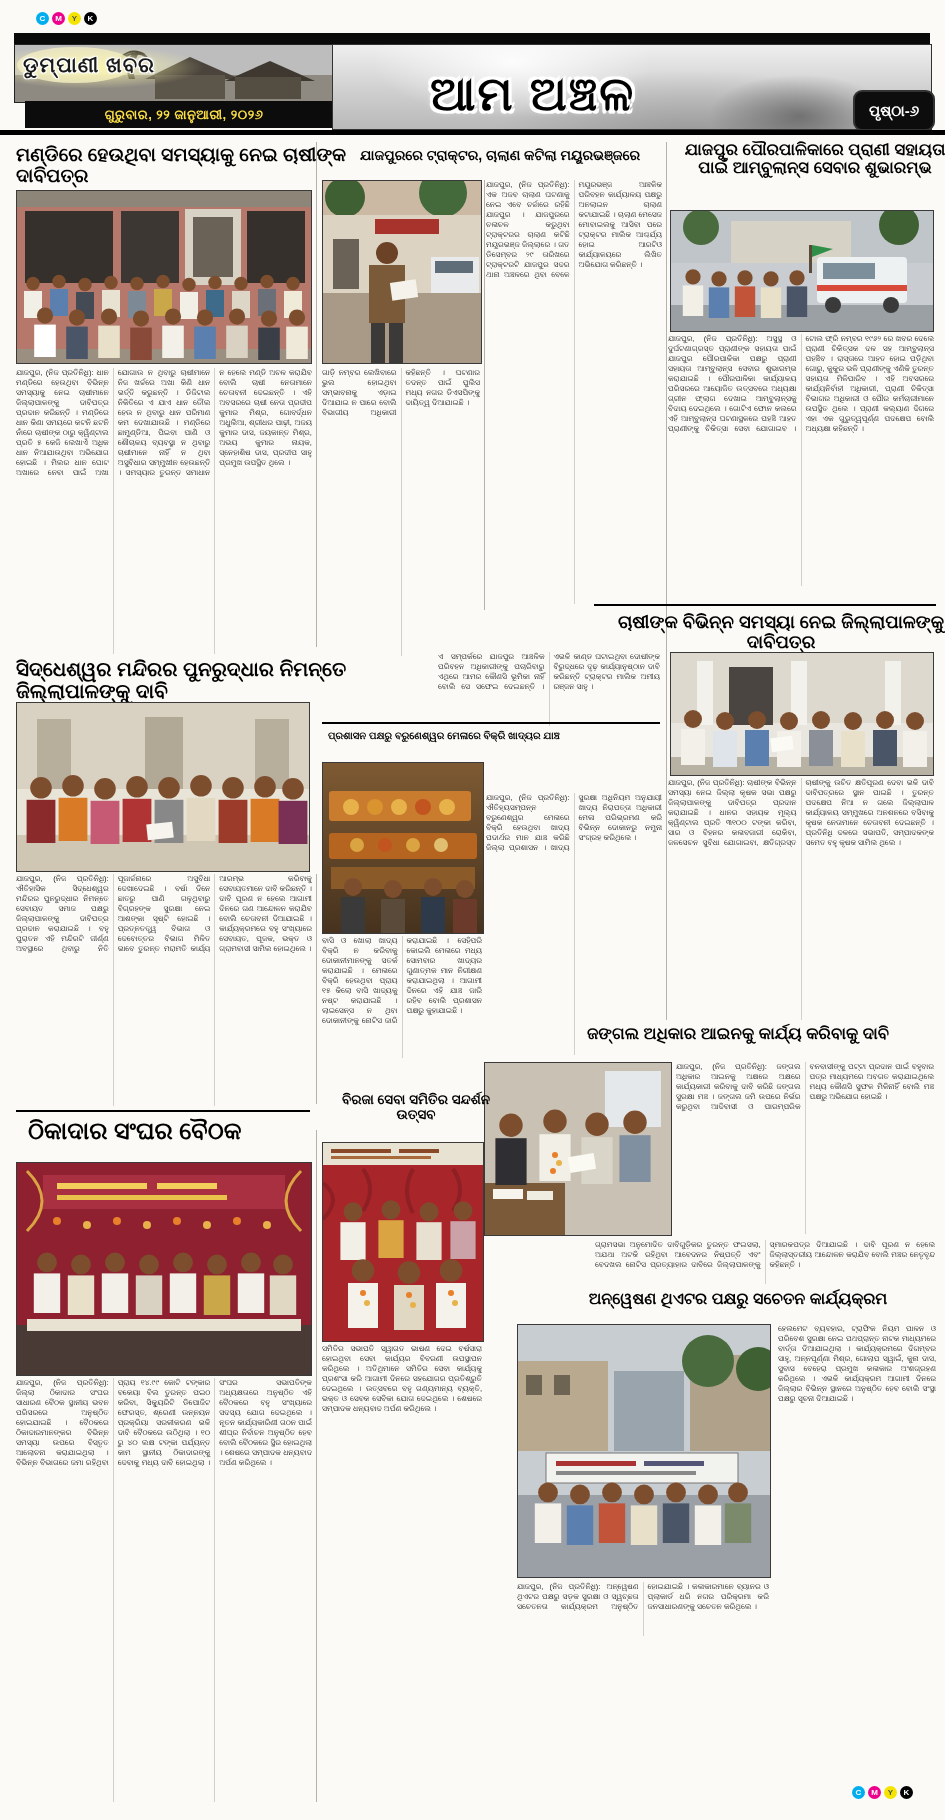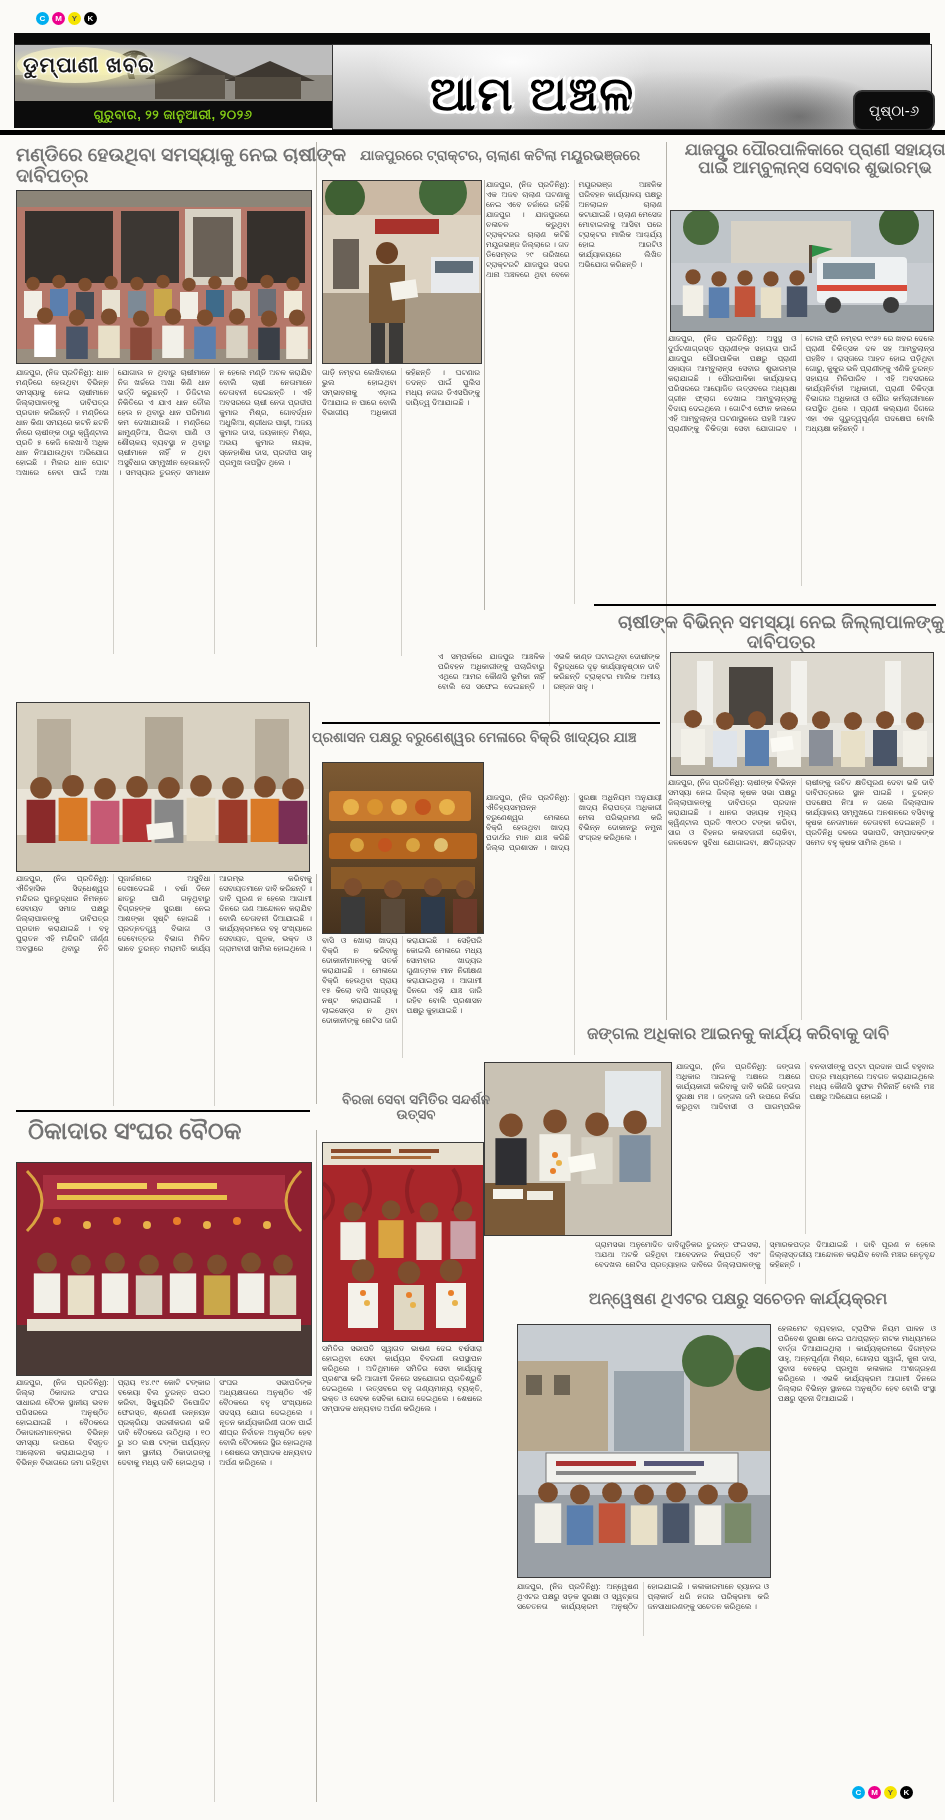--- a/index.html
+++ b/index.html
@@ -9,35 +9,35 @@
   
   .marks{display:flex;gap:3px;}
   .dot{width:13px;height:13px;border-radius:50%;font-size:8px;font-weight:bold;
        display:flex;align-items:center;justify-content:center;color:#fff;}
   
   .topbar{background:#0a0a0a;}
   .mastphoto{overflow:hidden;border:1px solid #222;}
   .brand{font-size:21px;font-weight:bold;color:#1a1a1a;letter-spacing:1px;
          text-shadow:-1px -1px 0 #fff,1px -1px 0 #fff,-1px 1px 0 #fff,1px 1px 0 #fff,0 0 5px #fff;}
   .brandglow{background:radial-gradient(ellipse at 40% 50%, rgba(250,245,170,.95), rgba(250,245,170,0) 70%);}
-  .datebar{background:#0c0c0c;color:#84cc16;font-size:13px;font-weight:bold;
-           display:flex;align-items:center;justify-content:center;letter-spacing:.5px;}
+  .datebar{background:#0c0c0c;color:#fde047;font-size:13px;font-weight:bold;
+           display:flex;align-items:center;justify-content:center;letter-spacing:.5px;margin-left:11px;}
   .skyband{background:
      radial-gradient(ellipse 130px 60px at 78% 85%, rgba(60,60,60,.55), rgba(60,60,60,0) 70%),
      radial-gradient(ellipse 200px 80px at 30% 20%, rgba(255,255,255,.9), rgba(255,255,255,0) 70%),
      radial-gradient(ellipse 260px 90px at 60% 110%, rgba(120,120,120,.5), rgba(120,120,120,0) 75%),
      linear-gradient(180deg,#efefef 0%,#cfcfcf 55%,#b9b9b9 100%);
      border:1px solid #333;}
   .sectitle{font-size:47px;font-weight:bold;color:#000;letter-spacing:2px;
      text-shadow:-3px -3px 0 #fff,3px -3px 0 #fff,-3px 3px 0 #fff,3px 3px 0 #fff,0 0 7px #fff;}
   .pagebox{background:#0d0d0d;color:#fff;border-radius:9px;display:flex;align-items:center;
-     justify-content:center;font-size:15px;font-weight:normal;border:2px solid #333;}
+     justify-content:center;font-size:15px;font-weight:bold;border:2px solid #333;}
   .mainrule{background:#000;}
   
-  .hl{font-weight:bold;color:#737373;line-height:1.12;}
+  .hl{font-weight:bold;color:#000000;line-height:1.12;}
   .hl-c{text-align:center;padding-left:14px;}
   .body{font-size:7.6px;line-height:1.32;text-align:justify;color:#1c1c1c;
         column-gap:9px;column-rule:1px solid #d2d0ca;overflow:hidden;}
   .c3{column-count:3;} .c2{column-count:2;} .c1{column-count:1;}
   .vline{width:1px;background:#b5b2aa;}
   .hrule{height:2px;background:#000;}
   .photo{border:1px solid #3a3a3a;overflow:hidden;background:#c8c4ba;}
   .photo svg{display:block;width:100%;height:100%;}
 </style>
 </head>
@@ -175,20 +175,21 @@
       <polygon points="141,34 162,38 141,46" fill="#2f8f46"></polygon>
       <use href="#prs" transform="translate(22,88) scale(1.7)" color="#f2efe6"></use>
       <use href="#prs" transform="translate(48,90) scale(1.7)" color="#5b7fae"></use>
       <use href="#prs" transform="translate(74,89) scale(1.7)" color="#c2543a"></use>
       <use href="#prs" transform="translate(100,90) scale(1.7)" color="#e8e0c8"></use>
       <use href="#prs" transform="translate(126,89) scale(1.7)" color="#4a5568"></use>
     </svg>
   </div>
   <div class="abs body c2" style="left:668px;top:334px;width:266px;height:252px">ଯାଜପୁର, (ନିଜ ପ୍ରତିନିଧି): ଅସୁସ୍ଥ ଓ ଦୁର୍ଘଟଣାଗ୍ରସ୍ତ ପ୍ରାଣୀଙ୍କ ସହାୟତା ପାଇଁ ଯାଜପୁର ପୌରପାଳିକା ପକ୍ଷରୁ ପ୍ରାଣୀ ସହାୟତା ଆମ୍ବୁଲାନ୍ସ ସେବାର ଶୁଭାରମ୍ଭ କରାଯାଇଛି । ପୌରପାଳିକା କାର୍ଯ୍ୟାଳୟ ପରିସରରେ ଆୟୋଜିତ ଉତ୍ସବରେ ଅଧ୍ୟକ୍ଷା ଗ୍ରୀନ ଫ୍ଲାଗ ଦେଖାଇ ଆମ୍ବୁଲାନ୍ସକୁ ବିଦାୟ ଦେଇଥିଲେ । ଗୋଟିଏ ଫୋନ କଲରେ ଏହି ଆମ୍ବୁଲାନ୍ସ ଘଟଣାସ୍ଥଳରେ ପହଞ୍ଚି ଆହତ ପ୍ରାଣୀଙ୍କୁ ଚିକିତ୍ସା ସେବା ଯୋଗାଇବ । ଟୋଲ ଫ୍ରି ନମ୍ବର ୧୯୬୨ ରେ ଖବର ଦେଲେ ପ୍ରାଣୀ ଚିକିତ୍ସକ ଦଳ ସହ ଆମ୍ବୁଲାନ୍ସ ପହଞ୍ଚିବ । ରାସ୍ତାରେ ଆହତ ହୋଇ ପଡ଼ିଥିବା ଗୋରୁ, କୁକୁର ଭଳି ପ୍ରାଣୀଙ୍କୁ ଏଣିକି ତୁରନ୍ତ ସହାୟତା ମିଳିପାରିବ । ଏହି ଅବସରରେ କାର୍ଯ୍ୟନିର୍ବାହୀ ଅଧିକାରୀ, ପ୍ରାଣୀ ଚିକିତ୍ସା ବିଭାଗର ଅଧିକାରୀ ଓ ପୌର କର୍ମଚାରୀମାନେ ଉପସ୍ଥିତ ଥିଲେ । ପ୍ରାଣୀ କଲ୍ୟାଣ ଦିଗରେ ଏହା ଏକ ଗୁରୁତ୍ୱପୂର୍ଣ୍ଣ ପଦକ୍ଷେପ ବୋଲି ଅଧ୍ୟକ୍ଷା କହିଛନ୍ତି ।</div>
 
+  <div class="abs hl" style="left:16px;top:658px;width:440px;font-size:20px">ସିଦ୍ଧେଶ୍ୱର ମନ୍ଦିରର ପୁନରୁଦ୍ଧାର ନିମନ୍ତେ ଜିଲ୍ଲାପାଳଙ୍କୁ ଦାବି</div>
   <div class="abs photo" style="left:16px;top:702px;width:292px;height:168px">
     <svg viewBox="0 0 292 168" preserveAspectRatio="none">
       <rect width="292" height="168" fill="#e9e4d8"></rect>
       <rect width="292" height="86" fill="#d9d2c2"></rect>
       <rect x="20" y="16" width="34" height="70" fill="#b8ae9c"></rect>
       <rect x="128" y="14" width="38" height="72" fill="#b2a896"></rect>
       <rect x="238" y="16" width="34" height="70" fill="#b8ae9c"></rect>
       <rect y="132" width="292" height="36" fill="#cfc6b4"></rect>
       <use href="#prs" transform="translate(24,116) scale(2.4)" color="#8a2a2a"></use>
       <use href="#prs" transform="translate(56,114) scale(2.4)" color="#d97a27"></use>
@@ -198,21 +199,21 @@
       <use href="#prs" transform="translate(184,114) scale(2.4)" color="#e3d9c2"></use>
       <use href="#prs" transform="translate(216,116) scale(2.4)" color="#9c3b2a"></use>
       <use href="#prs" transform="translate(248,115) scale(2.4)" color="#d97a27"></use>
       <use href="#prs" transform="translate(276,117) scale(2.4)" color="#7a2f55"></use>
       <rect x="130" y="120" width="26" height="16" fill="#f6f4ec" transform="rotate(-6 143 128)"></rect>
     </svg>
   </div>
   <div class="abs body c3" style="left:16px;top:874px;width:296px;height:232px">ଯାଜପୁର, (ନିଜ ପ୍ରତିନିଧି): ଐତିହାସିକ ସିଦ୍ଧେଶ୍ୱର ମନ୍ଦିରର ପୁନରୁଦ୍ଧାର ନିମନ୍ତେ ସେବାୟତ ସମାଜ ପକ୍ଷରୁ ଜିଲ୍ଲାପାଳଙ୍କୁ ଦାବିପତ୍ର ପ୍ରଦାନ କରାଯାଇଛି । ବହୁ ପୁରାତନ ଏହି ମନ୍ଦିରଟି ଜୀର୍ଣ୍ଣ ଅବସ୍ଥାରେ ଥିବାରୁ ନିତି ପୂଜାର୍ଚ୍ଚନାରେ ଅସୁବିଧା ଦେଖାଦେଇଛି । ବର୍ଷା ଦିନେ ଛାତରୁ ପାଣି ଗଳୁଥିବାରୁ ବିଗ୍ରହଙ୍କ ସୁରକ୍ଷା ନେଇ ଆଶଙ୍କା ସୃଷ୍ଟି ହୋଇଛି । ପ୍ରତ୍ନତତ୍ତ୍ୱ ବିଭାଗ ଓ ଦେବୋତ୍ତର ବିଭାଗ ମିଳିତ ଭାବେ ତୁରନ୍ତ ମରାମତି କାର୍ଯ୍ୟ ଆରମ୍ଭ କରିବାକୁ ସେବାୟତମାନେ ଦାବି କରିଛନ୍ତି । ଦାବି ପୂରଣ ନ ହେଲେ ଆଗାମୀ ଦିନରେ ଗଣ ଆନ୍ଦୋଳନ କରାଯିବ ବୋଲି ଚେତାବନୀ ଦିଆଯାଇଛି । କାର୍ଯ୍ୟକ୍ରମରେ ବହୁ ସଂଖ୍ୟାରେ ସେବାୟତ, ପୂଜକ, ଭକ୍ତ ଓ ଗ୍ରାମବାସୀ ସାମିଲ ହୋଇଥିଲେ ।</div>
 
   <div class="abs hrule" style="left:322px;top:722px;width:338px"></div>
-  <div class="abs hl" style="left:312px;top:730px;width:334px;font-size:14px">ପ୍ରଶାସନ ପକ୍ଷରୁ ବରୁଣେଶ୍ୱର ମେଳାରେ ବିକ୍ରି ଖାଦ୍ୟର ଯାଞ୍ଚ</div>
+  <div class="abs hl" style="left:328px;top:730px;width:334px;font-size:10px">ପ୍ରଶାସନ ପକ୍ଷରୁ ବରୁଣେଶ୍ୱର ମେଳାରେ ବିକ୍ରି ଖାଦ୍ୟର ଯାଞ୍ଚ</div>
   <div class="abs photo" style="left:322px;top:762px;width:160px;height:170px">
     <svg viewBox="0 0 160 170" preserveAspectRatio="none">
       <defs>
         <linearGradient id="g5" x1="0" y1="0" x2="0" y2="1">
           <stop offset="0" stop-color="#7d5a33"></stop>
             <stop offset="1" stop-color="#46321e"></stop>
         </linearGradient>
       </defs>
       <rect width="160" height="170" fill="url(#g5)"></rect>
       <rect x="6" y="28" width="142" height="30" rx="3" fill="#c97b2e"></rect>

